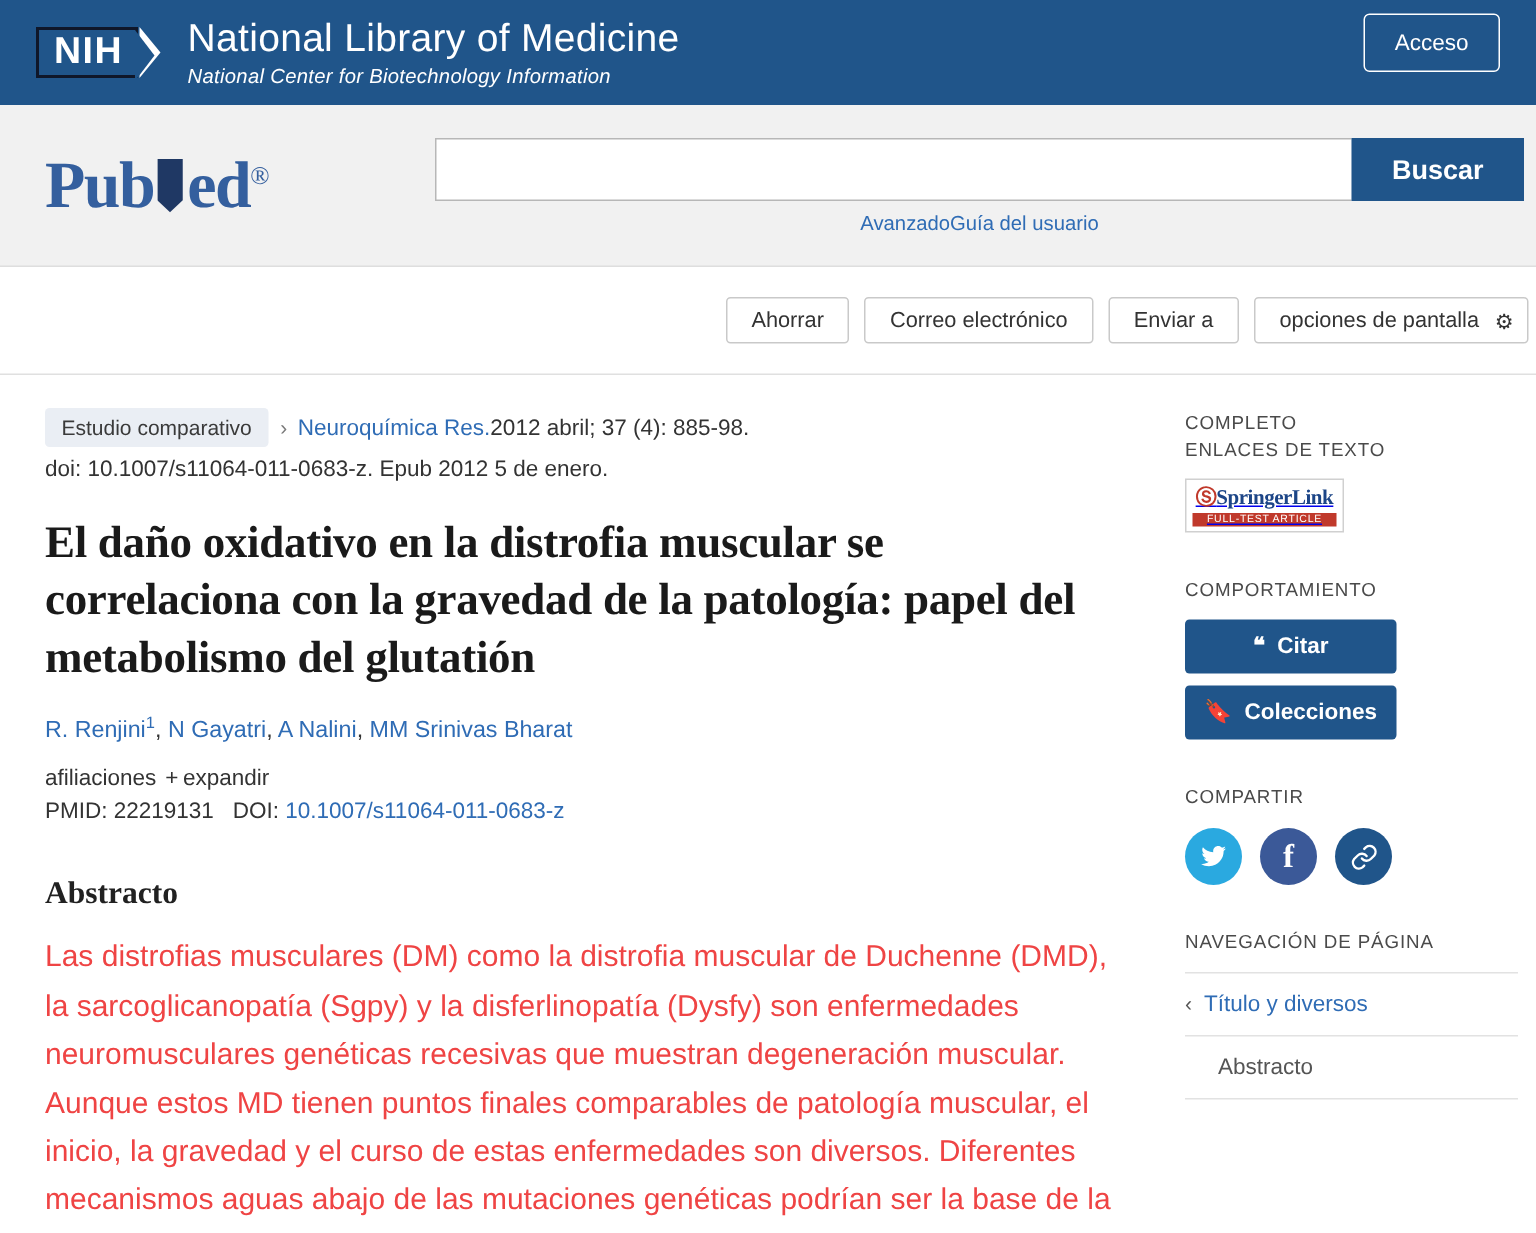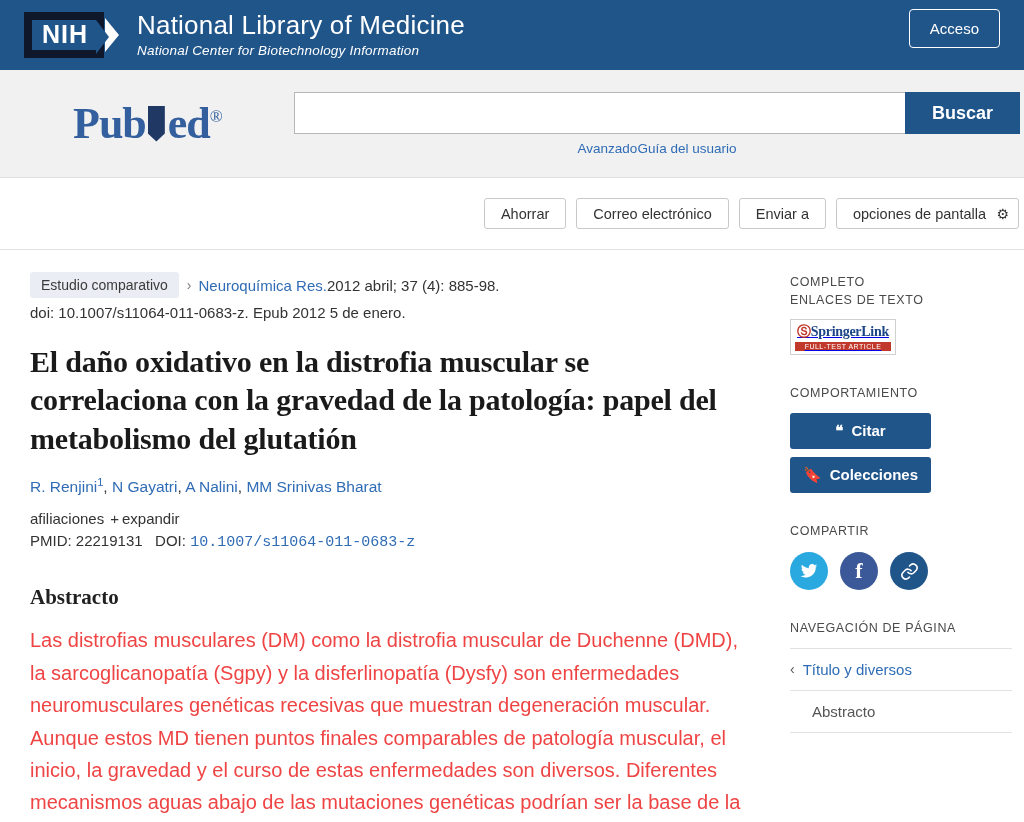--- a/index.html
+++ b/index.html
@@ -16,21 +16,21 @@
   .nih-bar {
     background: #20558a;
     height: 70px;
     display: flex;
     align-items: center;
     padding: 0 24px;
     position: relative;
   }
   .nih-logo-group { display: flex; align-items: center; }
   .nih-badge {
-    border: 8px solid #0f172a;
+    border: 2px solid #0f172a;
     color: #ffffff;
     font-weight: bold;
     font-size: 25px;
     letter-spacing: 1px;
     padding: 2px 8px 3px 10px;
     line-height: 1;
     position: relative;
   }
   .nih-badge::after {
     content: "";
@@ -84,21 +84,20 @@
     align-items: flex-start;
     padding: 22px 0 0 0;
     position: relative;
   }
   .pm-logo {
     width: 290px;
     padding-left: 30px;
     display: flex;
     align-items: center;
     height: 62px;
-    margin-left: 43px;
   }
   .pm-logo-text {
     font-family: "Liberation Serif", serif;
     font-size: 44px;
     font-weight: bold;
     color: #345f9e;
     letter-spacing: -1px;
     position: relative;
   }
   .pm-logo-text .mark {
@@ -225,21 +224,21 @@
   }
   .authors { font-size: 15.5px; margin-bottom: 14px; }
   .authors a { color: #2f6cb5; text-decoration: none; }
   .authors sup { color: #2f6cb5; font-size: 11px; }
   .authors .sep { color: #333; }
 
   .affil { font-size: 15px; color: #333; margin-bottom: 5px; }
   .affil .plus { margin: 0 3px 0 6px; font-size: 15px; }
   .affil .expand { color: #333; }
   .ids { font-size: 15px; color: #333; }
-  .ids a { color: #2f6cb5; text-decoration: none; font-family: Liberation Mono, monospace; }
+  .ids a { color: #2f6cb5; text-decoration: none; }
 
   h2.abs-h {
     font-family: "Liberation Serif", serif;
     font-size: 21px;
     font-weight: bold;
     margin: 34px 0 14px 0;
   }
   .abs-p {
     font-size: 20px;
     line-height: 1.62;

